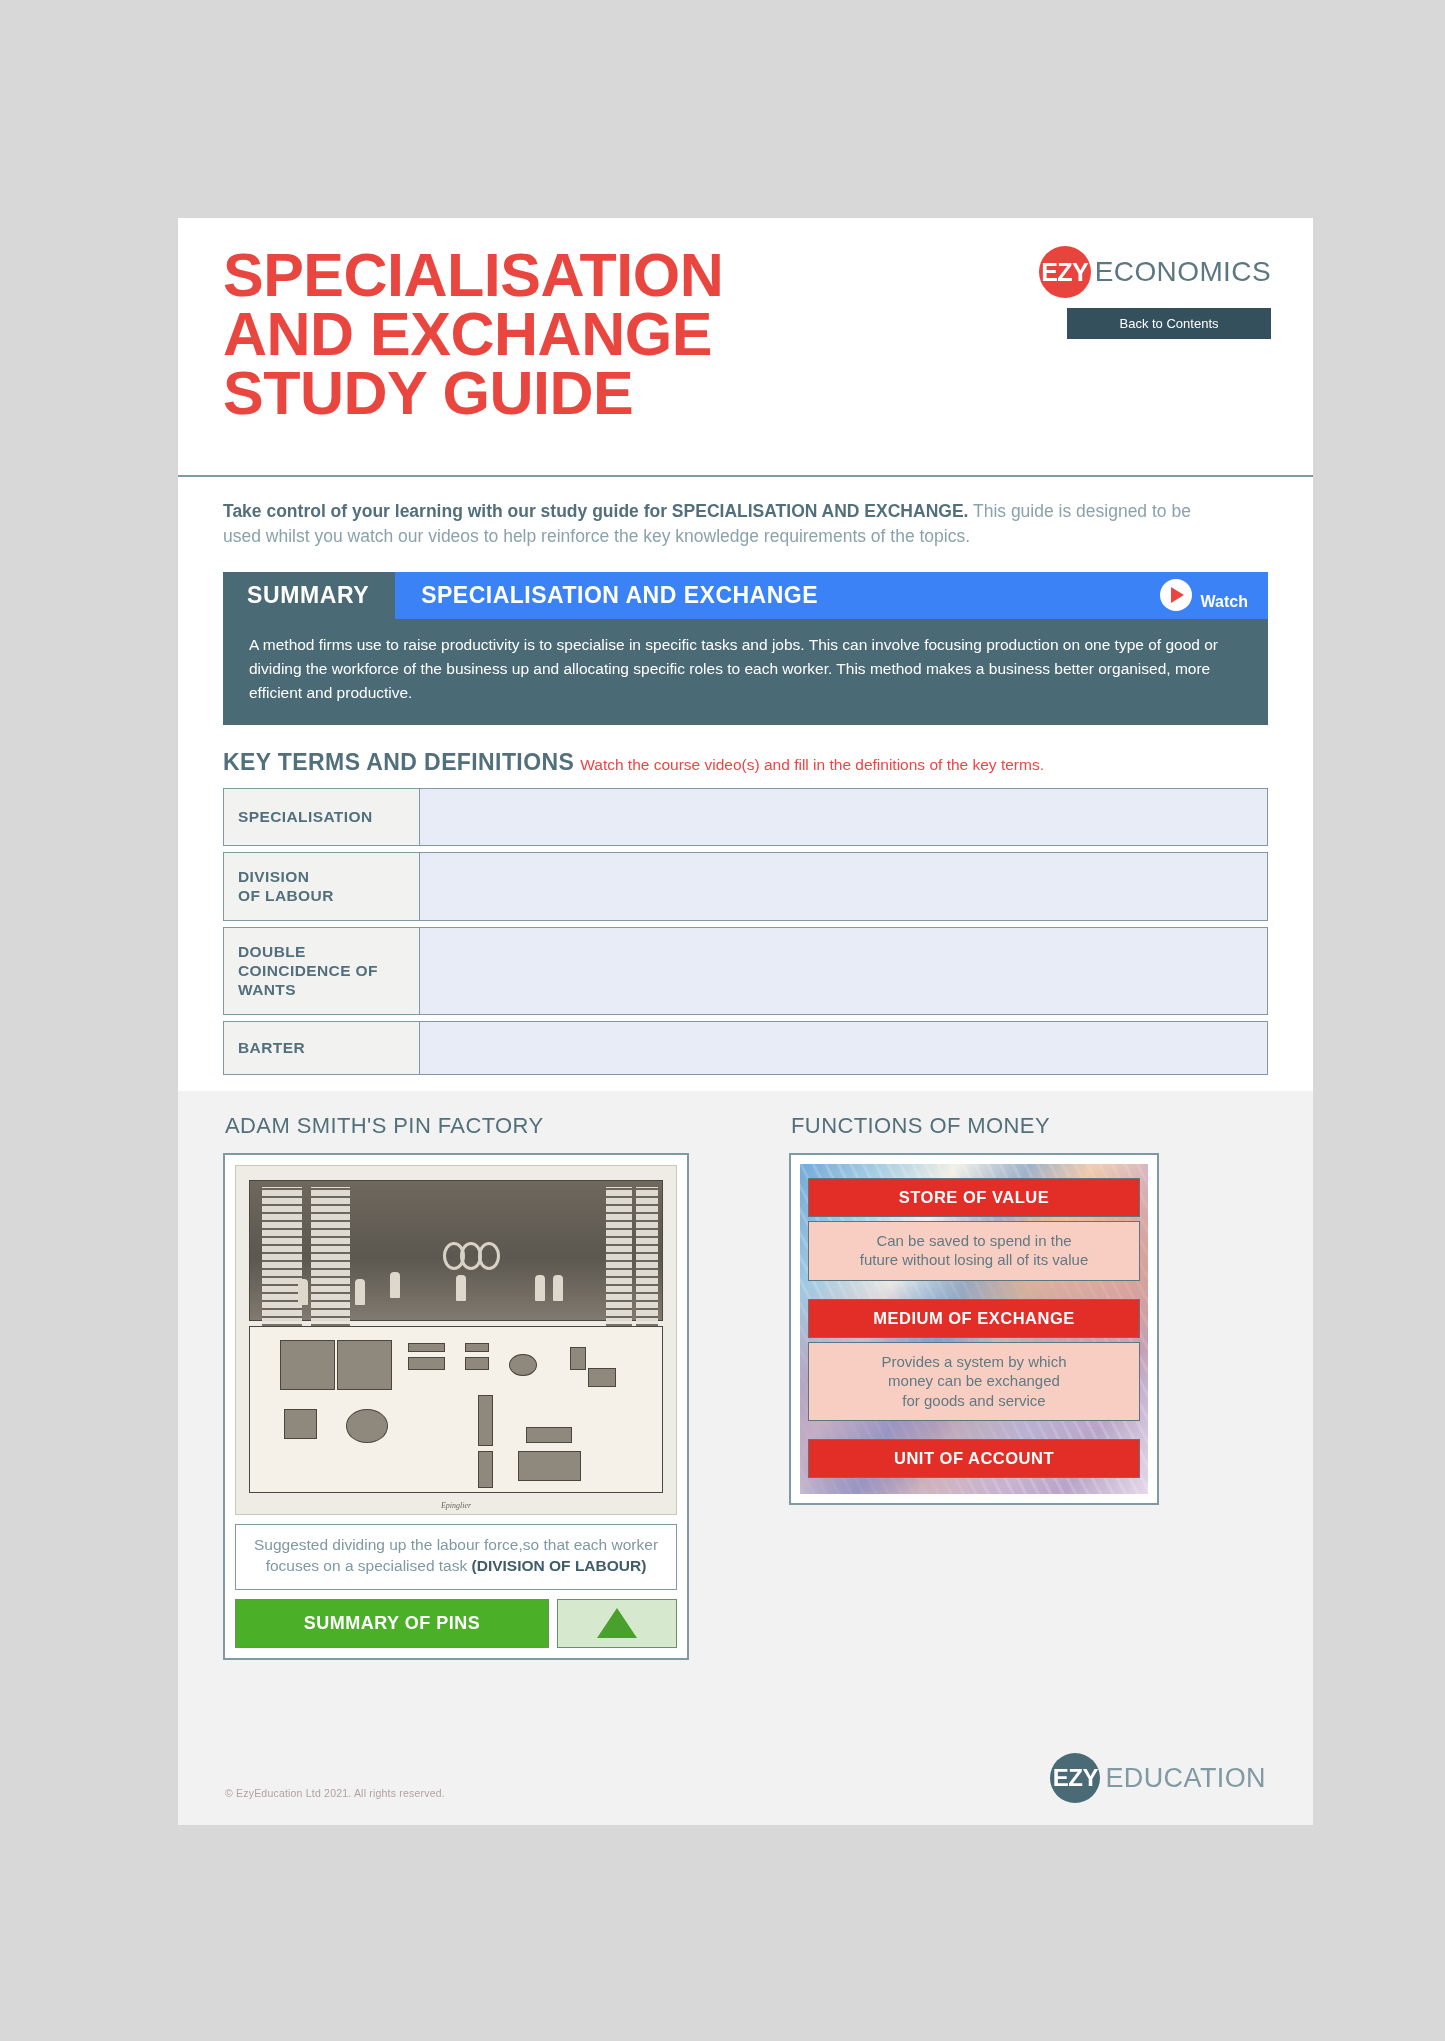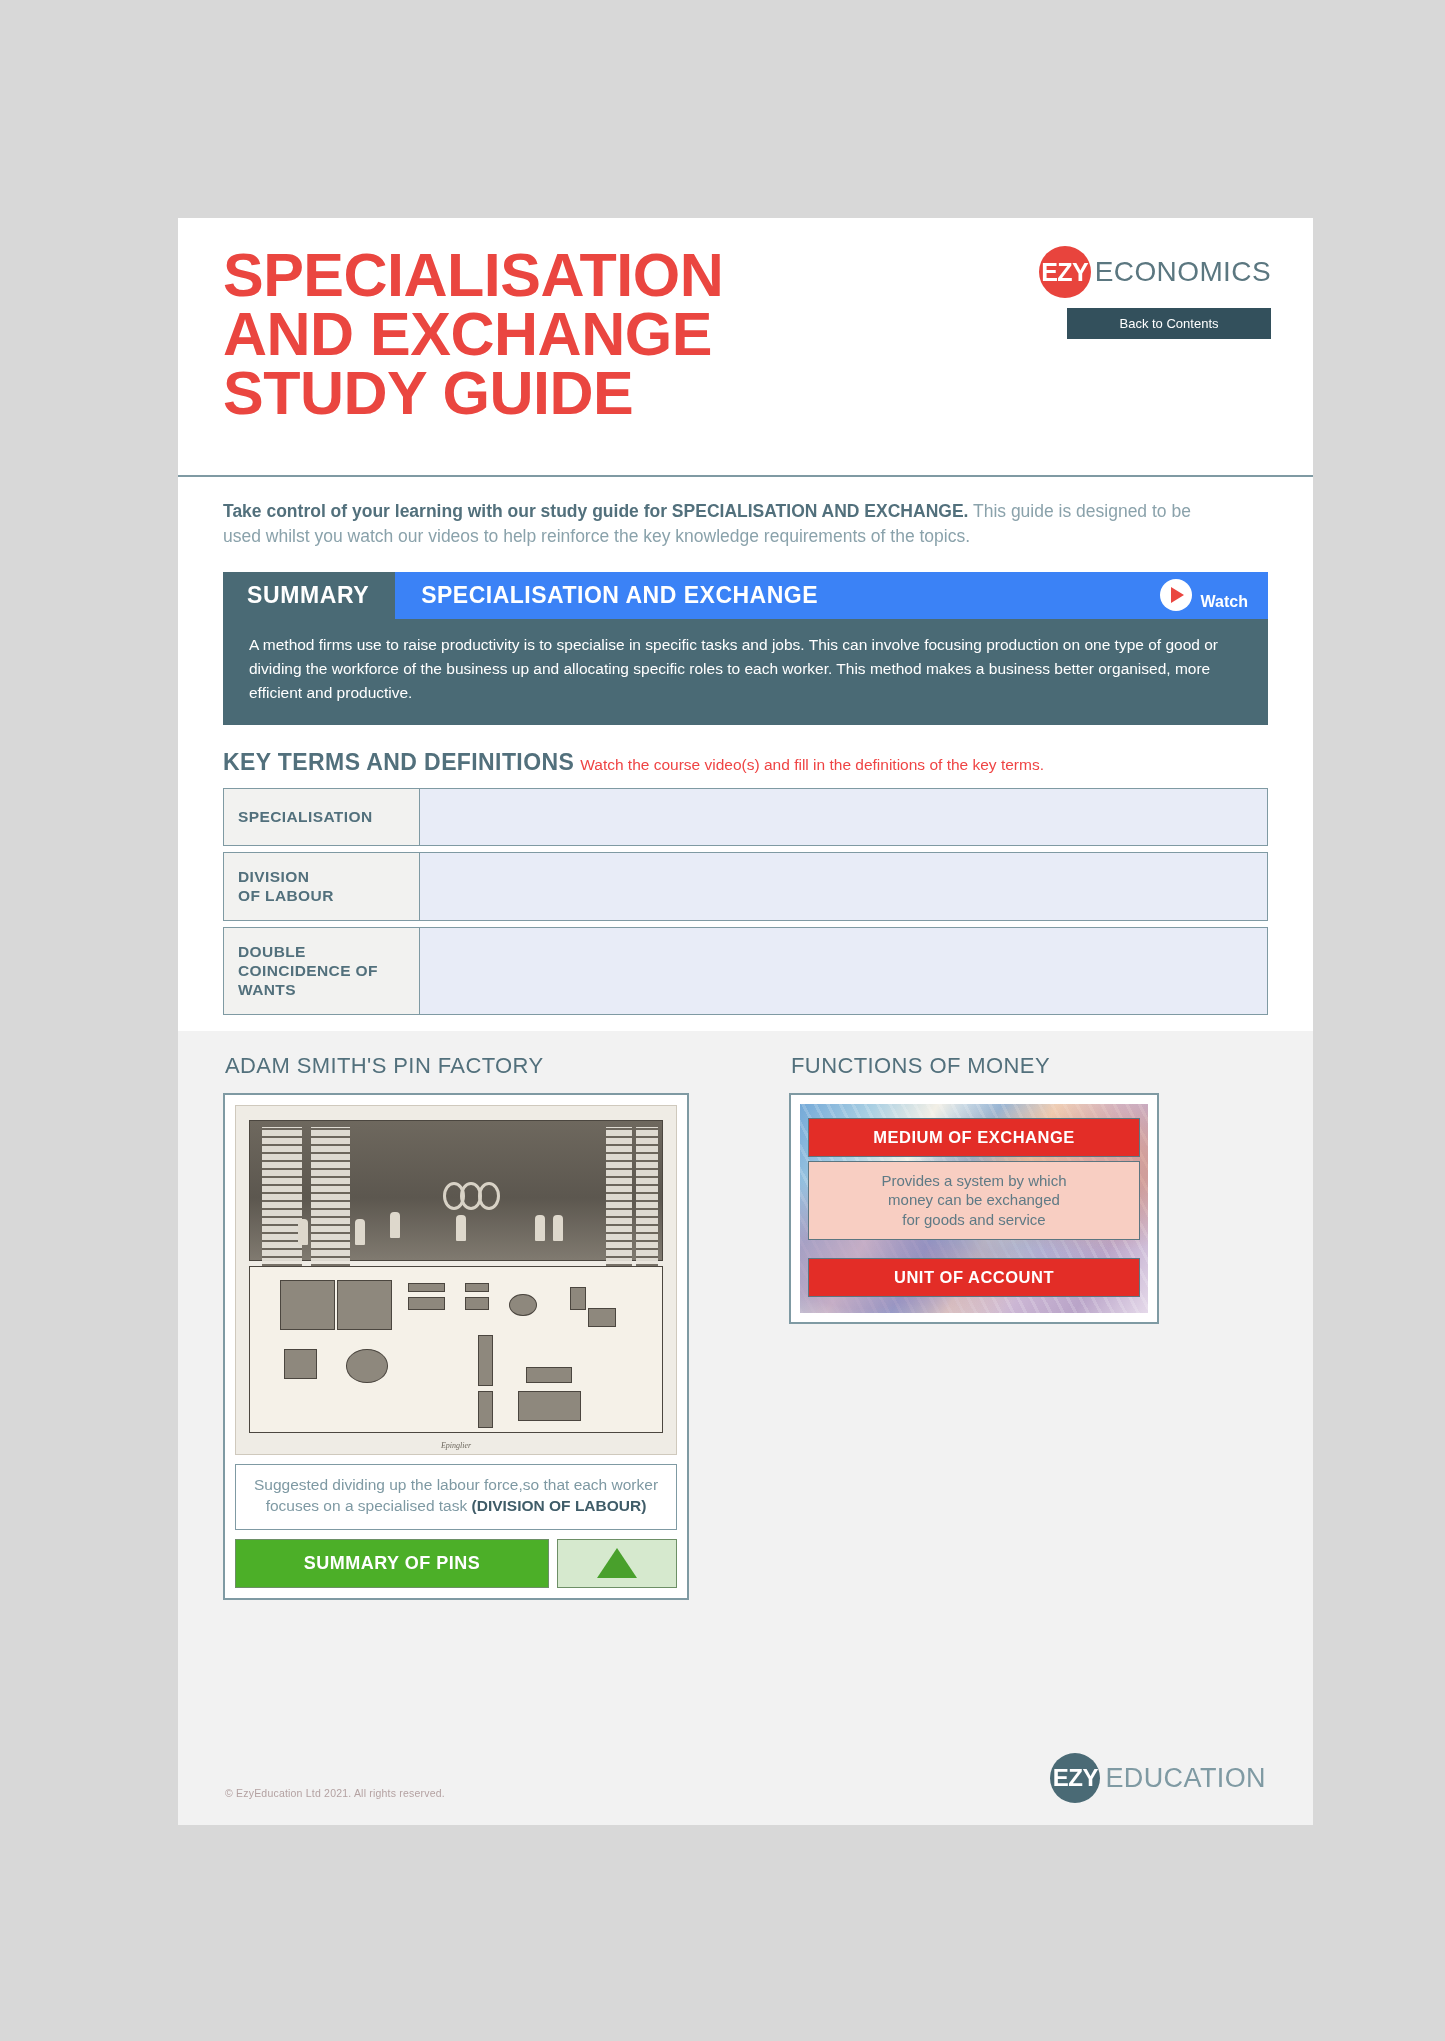--- a/index.html
+++ b/index.html
@@ -507,20 +507,24 @@
       </div>
       <div class="kt-row h2">
         <div class="kt-term">DIVISION
 OF LABOUR</div>
         <div class="kt-def"></div>
       </div>
       <div class="kt-row h3">
         <div class="kt-term">DOUBLE
 COINCIDENCE OF
 WANTS</div>
+        <div class="kt-def"></div>
+      </div>
+      <div class="kt-row h4">
+        <div class="kt-term">BARTER</div>
         <div class="kt-def"></div>
       </div>
     </div>
   </div>
 
   <div class="grey-body">
     <div class="panels">
 
       <div class="panel">
         <div class="panel-heading">ADAM SMITH'S PIN FACTORY</div>
@@ -572,20 +576,25 @@
           </div>
         </div>
       </div>
 
       <div class="panel">
         <div class="panel-heading">FUNCTIONS OF MONEY</div>
 
         <div class="money-card">
           <div class="money-inner">
             <div class="fn-block">
+              <div class="fn-title">STORE OF VALUE</div>
+              <div class="fn-desc">Can be saved to spend in the
+future without losing all of its value</div>
+            </div>
+            <div class="fn-block">
               <div class="fn-title">MEDIUM OF EXCHANGE</div>
               <div class="fn-desc">Provides a system by which
 money can be exchanged
 for goods and service</div>
             </div>
             <div class="fn-block">
               <div class="fn-title">UNIT OF ACCOUNT</div>
             </div>
           </div>
         </div>

